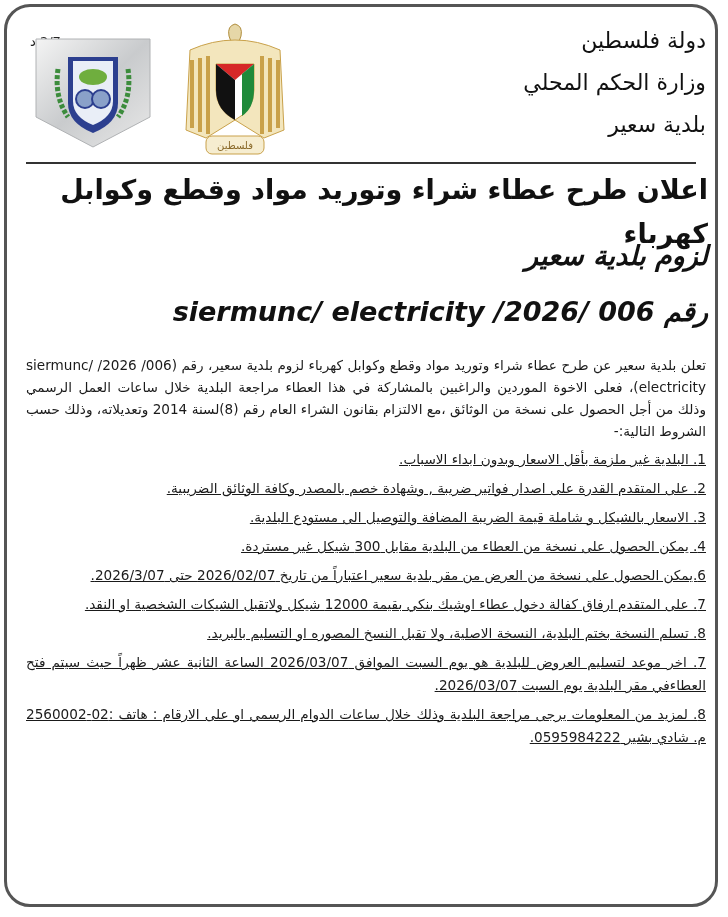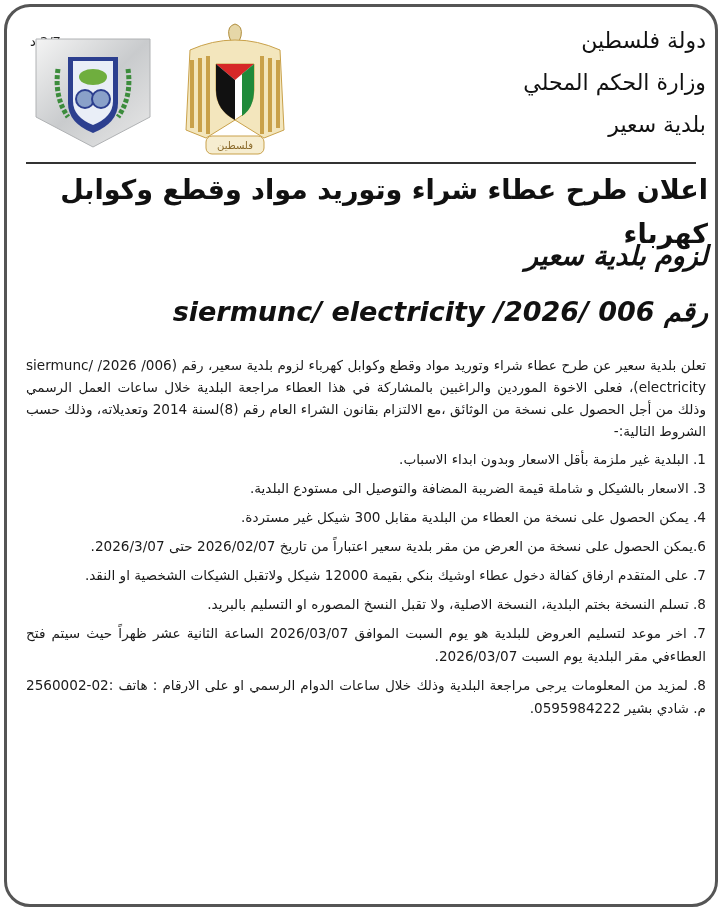--- a/index.html
+++ b/index.html
@@ -11,21 +11,21 @@
   .logo-muni { position:absolute; left:34px; top:37px; width:118px; height:112px; }
   .logo-eagle { position:absolute; left:180px; top:20px; width:110px; height:140px; }
   .divider { position:absolute; left:26px; top:162px; width:670px; height:2px; background:#333; }
   .title { position:absolute; left:20px; width:688px; text-align:right; direction:rtl; font-weight:bold; color:#111; }
   .t1 { top:168px; font-size:27px; line-height:44px; }
   .t2 { top:234px; font-size:27px; line-height:44px;font-style:italic; }
   .t3 { top:290px; font-size:27px; line-height:44px;font-style:italic; }
   .body { position:absolute; right:22px; top:354px; width:680px; direction:rtl; text-align:justify; font-size:13.6px; line-height:22px; color:#1a1a1a; }
   .body p { margin:0; }
   .items { margin-top:6px; }
-  .items .it { margin:0 0 6px 0; font-size:13.6px; line-height:23px; }
+  .items .it { margin:0 0 6px 0; font-size:13.6px; line-height:23px;text-decoration:underline; }
   .signature { position:absolute; left:34px; top:920px; direction:rtl; font-weight:bold; font-size:13px; color:#111; }
 </style>
 </head>
 <body>
 
 <div class="frame"></div>
 
 <div class="page-code">2/7 د</div>
 
 <div class="header-right">
@@ -74,20 +74,21 @@
 <div class="divider"></div>
 
 <div class="title t1">اعلان طرح عطاء شراء وتوريد مواد وقطع وكوابل كهرباء</div>
 <div class="title t2">لزوم بلدية سعير</div>
 <div class="title t3"><span style="unicode-bidi:plaintext">رقم 006 /2026/ siermunc/ electricity</span></div>
 
 <div class="body">
   <p>تعلن بلدية سعير عن طرح عطاء شراء وتوريد مواد وقطع وكوابل كهرباء لزوم بلدية سعير، رقم (006/ 2026/ siermunc/ electricity)، فعلى الاخوة الموردين والراغبين بالمشاركة في هذا العطاء مراجعة البلدية خلال ساعات العمل الرسمي وذلك من أجل الحصول على نسخة من الوثائق ،مع الالتزام بقانون الشراء العام رقم (8)لسنة 2014 وتعديلاته، وذلك حسب الشروط التالية:-</p>
   <div class="items">
     <p class="it">1. البلدية غير ملزمة بأقل الاسعار وبدون ابداء الاسباب.</p>
+    <p class="it">2. على المتقدم القدرة على اصدار فواتير ضريبة , وشهادة خصم بالمصدر وكافة الوثائق الضريبية.</p>
     <p class="it">3. الاسعار بالشيكل و شاملة قيمة الضريبة المضافة والتوصيل الى مستودع البلدية.</p>
     <p class="it">4. يمكن الحصول على نسخة من العطاء من البلدية مقابل 300 شيكل غير مستردة.</p>
     <p class="it">6.يمكن الحصول على نسخة من العرض من مقر بلدية سعير اعتباراً من تاريخ 2026/02/07 حتى 2026/3/07.</p>
     <p class="it">7. على المتقدم ارفاق كفالة دخول عطاء اوشيك بنكي بقيمة 12000 شيكل ولاتقبل الشيكات الشخصية او النقد.</p>
     <p class="it">8. تسلم النسخة بختم البلدية، النسخة الاصلية، ولا تقبل النسخ المصوره او التسليم بالبريد.</p>
     <p class="it">7. اخر موعد لتسليم العروض للبلدية هو يوم السبت الموافق 2026/03/07 الساعة الثانية عشر ظهراً حيث سيتم فتح العطاءفي مقر البلدية يوم السبت 2026/03/07.</p>
     <p class="it">8. لمزيد من المعلومات يرجى مراجعة البلدية وذلك خلال ساعات الدوام الرسمي او على الارقام : هاتف :02-2560002 م. شادي بشير 0595984222.</p>
   </div>
 </div>
 

